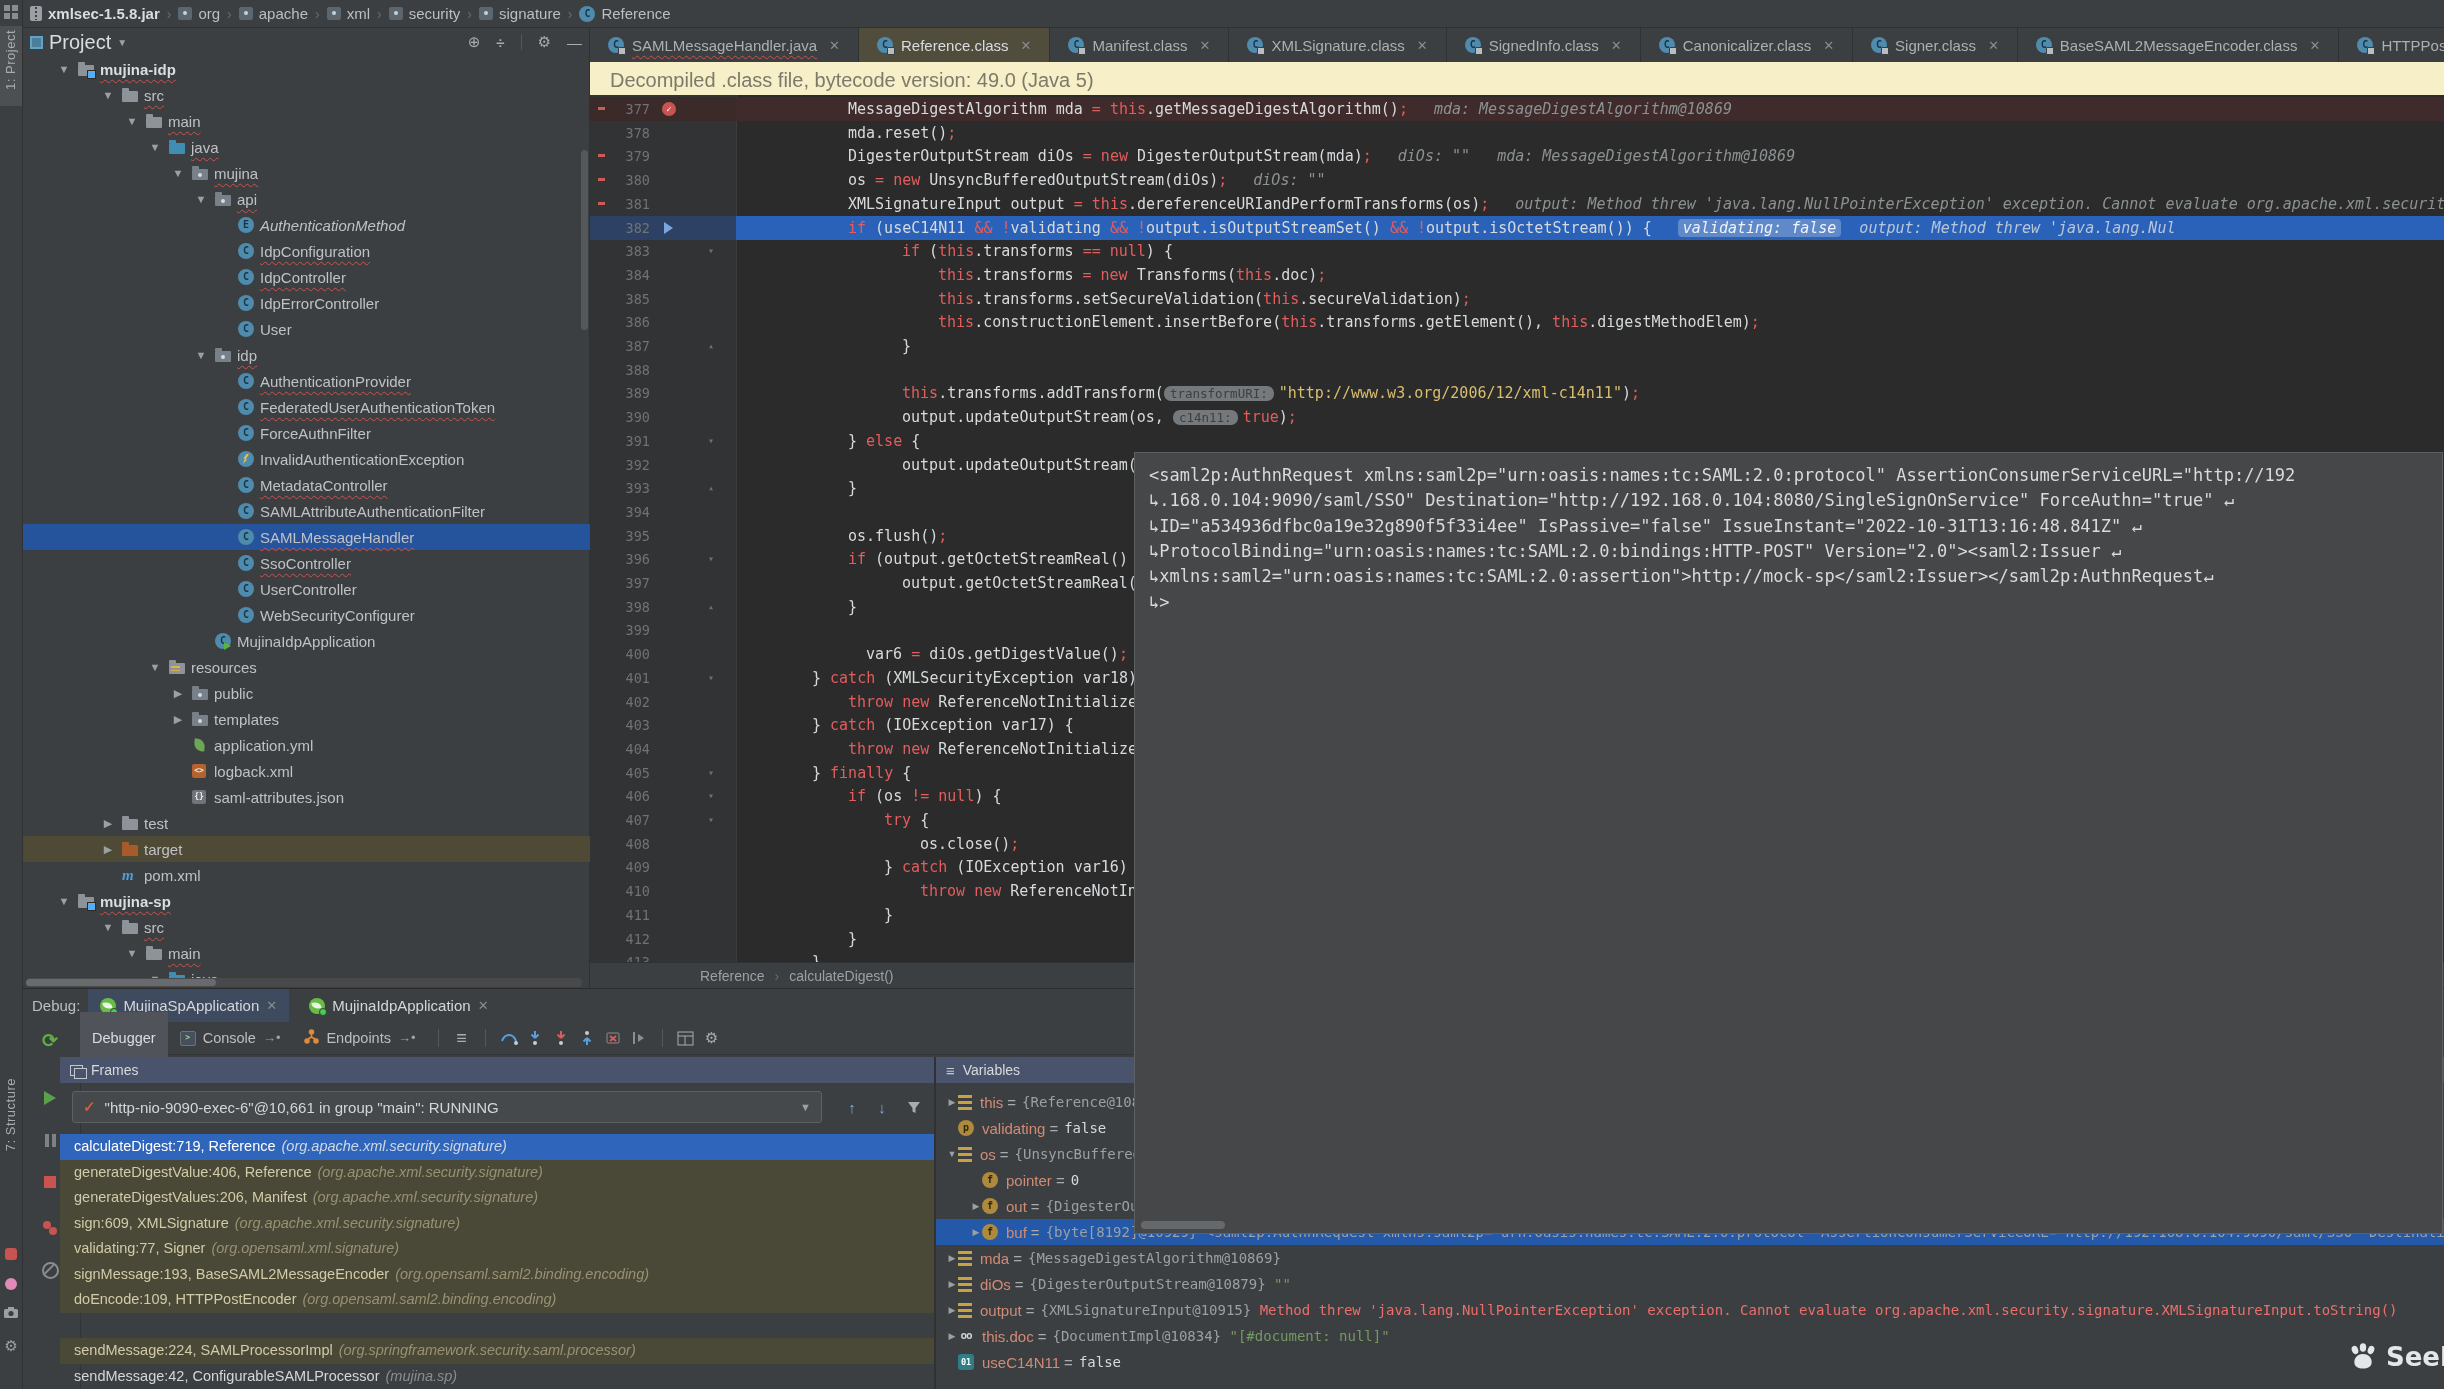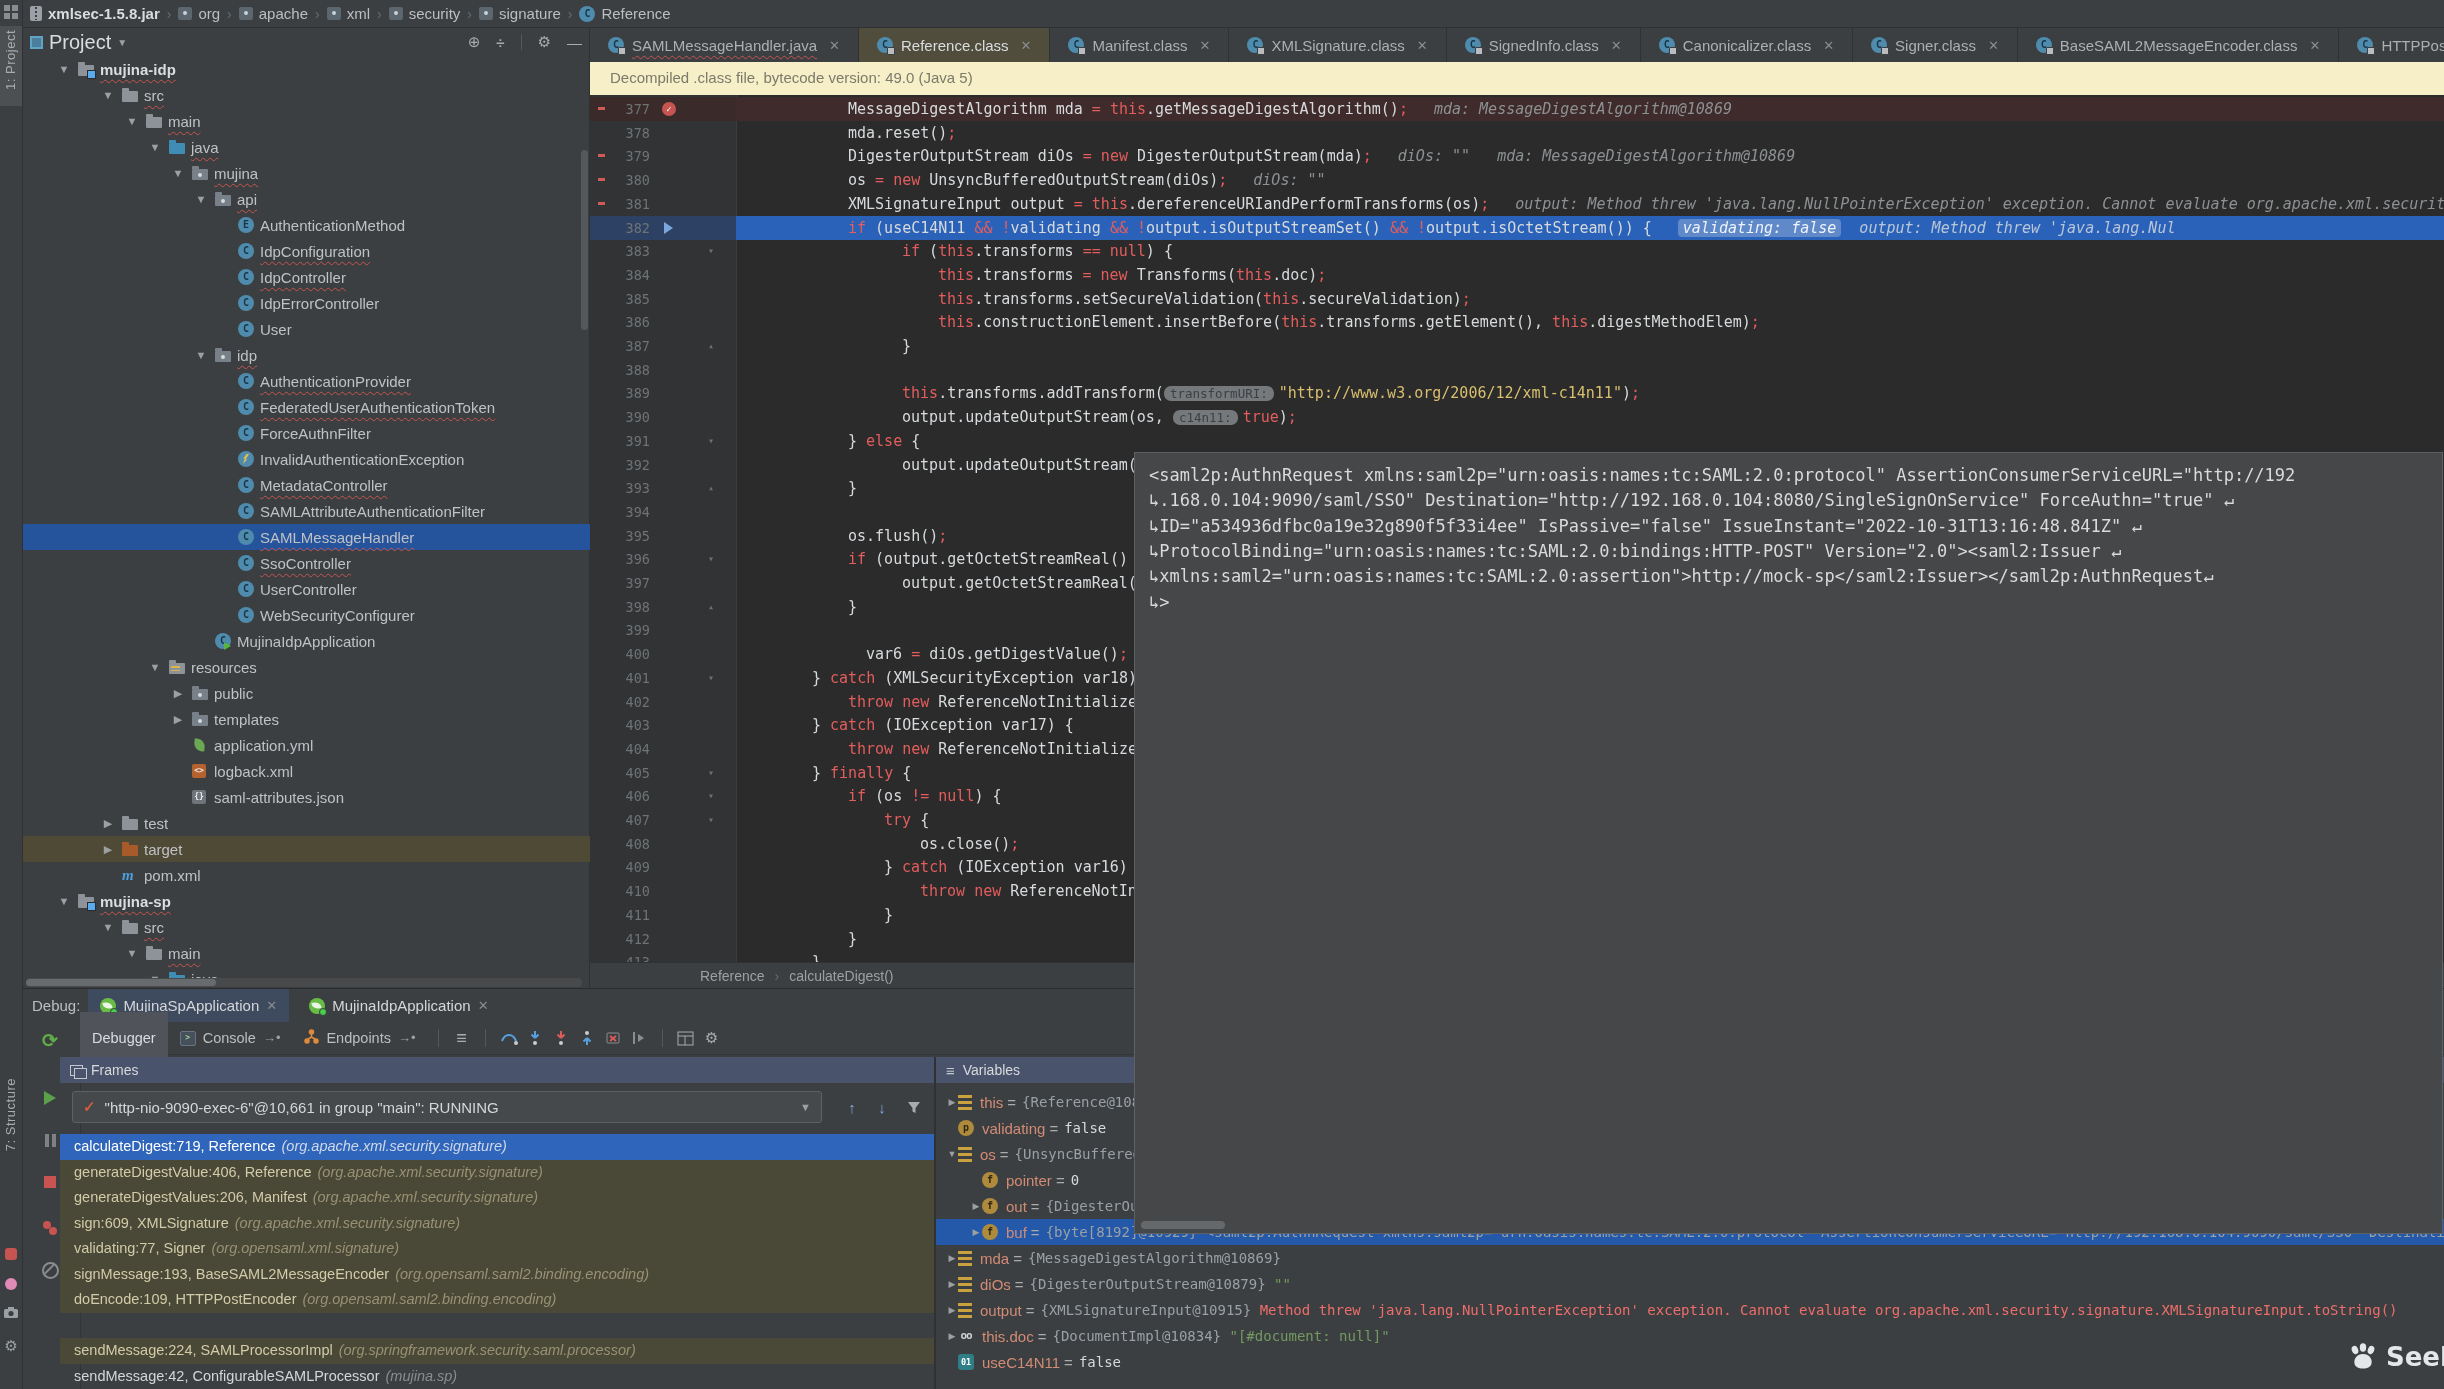--- a/index.html
+++ b/index.html
@@ -71,21 +71,21 @@
   #tabbar{left:590px;top:28px;width:1854px;height:34px;background:#3c3f41;display:flex;overflow:hidden;z-index:12;}
   .etab{display:flex;align-items:center;gap:8px;padding:0 18px;font-size:15px;color:#adb0b2;border-right:1px solid #2f3133;white-space:nowrap;}
   .etab.active{background:#504d3d;color:#dadce0;}
   .etab .x{color:#8a8d8f;font-size:13px;margin-left:4px;}
   .etab .lbl.err{text-decoration:underline wavy #c75450 1px;text-underline-offset:4px;}
   .etab .ic-class{position:relative;}
   .locky{position:absolute;right:-2px;bottom:-2px;width:6px;height:6px;background:#b9bdbf;border-radius:1px;border:1px solid #3c3f41;}
 
   
   #banner{left:590px;top:62px;width:1854px;height:33px;background:#f6efc8;z-index:11;overflow:hidden;}
-  #banner .msg{position:absolute;left:20px;top:7px;font-size:15px;color:#7c7a6a;}
+  #banner .msg{position:absolute;left:20px;top:7px;font-size:20px;color:#7c7a6a;}
 
   
   #code{left:590px;top:56px;width:1854px;height:906px;overflow:hidden;font-family:"DejaVu Sans Mono",monospace;z-index:5;}
   #gutterbg{position:absolute;left:0;top:0;width:146px;height:906px;background:#313335;border-right:1px solid #3a3d3f;}
   .crow{position:absolute;left:0;width:1854px;height:24px;line-height:24px;font-size:15px;white-space:pre;}
   .crow .gbg{position:absolute;left:0;top:0;width:146px;height:24px;}
   .crow .cbg{position:absolute;left:146px;top:0;right:0;height:24px;}
   .crow.bp .gbg{background:#3a2a2a;}  .crow.bp .cbg{background:#3f2b2b;}
   .crow.exec .gbg{background:#2c4164;} .crow.exec .cbg{background:#2b62b9;}
   .lnum{position:absolute;left:0;top:0;width:60px;text-align:right;color:#6f7375;font-size:13.5px;}
@@ -301,21 +301,21 @@
         <span class="arr" style="left: 172px;">▼</span>
         <span class="ticon" style="left: 193px;">
           <span class="tif pkg"></span>
         </span>
         <span class="lbl w" style="left: 215px;">api</span>
       </div>
       <div class="trow" style="top: 156px;">
         <span class="ticon" style="left: 216px;">
           <span class="tic-circle">E</span>
         </span>
-        <span class="lbl" style="left: 238px;">AuthenticationMethod</span>
+        <span class="lbl" style="left: 238px; font-style: italic;">AuthenticationMethod</span>
       </div>
       <div class="trow" style="top: 182px;">
         <span class="ticon" style="left: 216px;">
           <span class="tic-circle">C</span>
         </span>
         <span class="lbl w" style="left: 238px;">IdpConfiguration</span>
       </div>
       <div class="trow" style="top: 208px;">
         <span class="ticon" style="left: 216px;">
           <span class="tic-circle">C</span>

